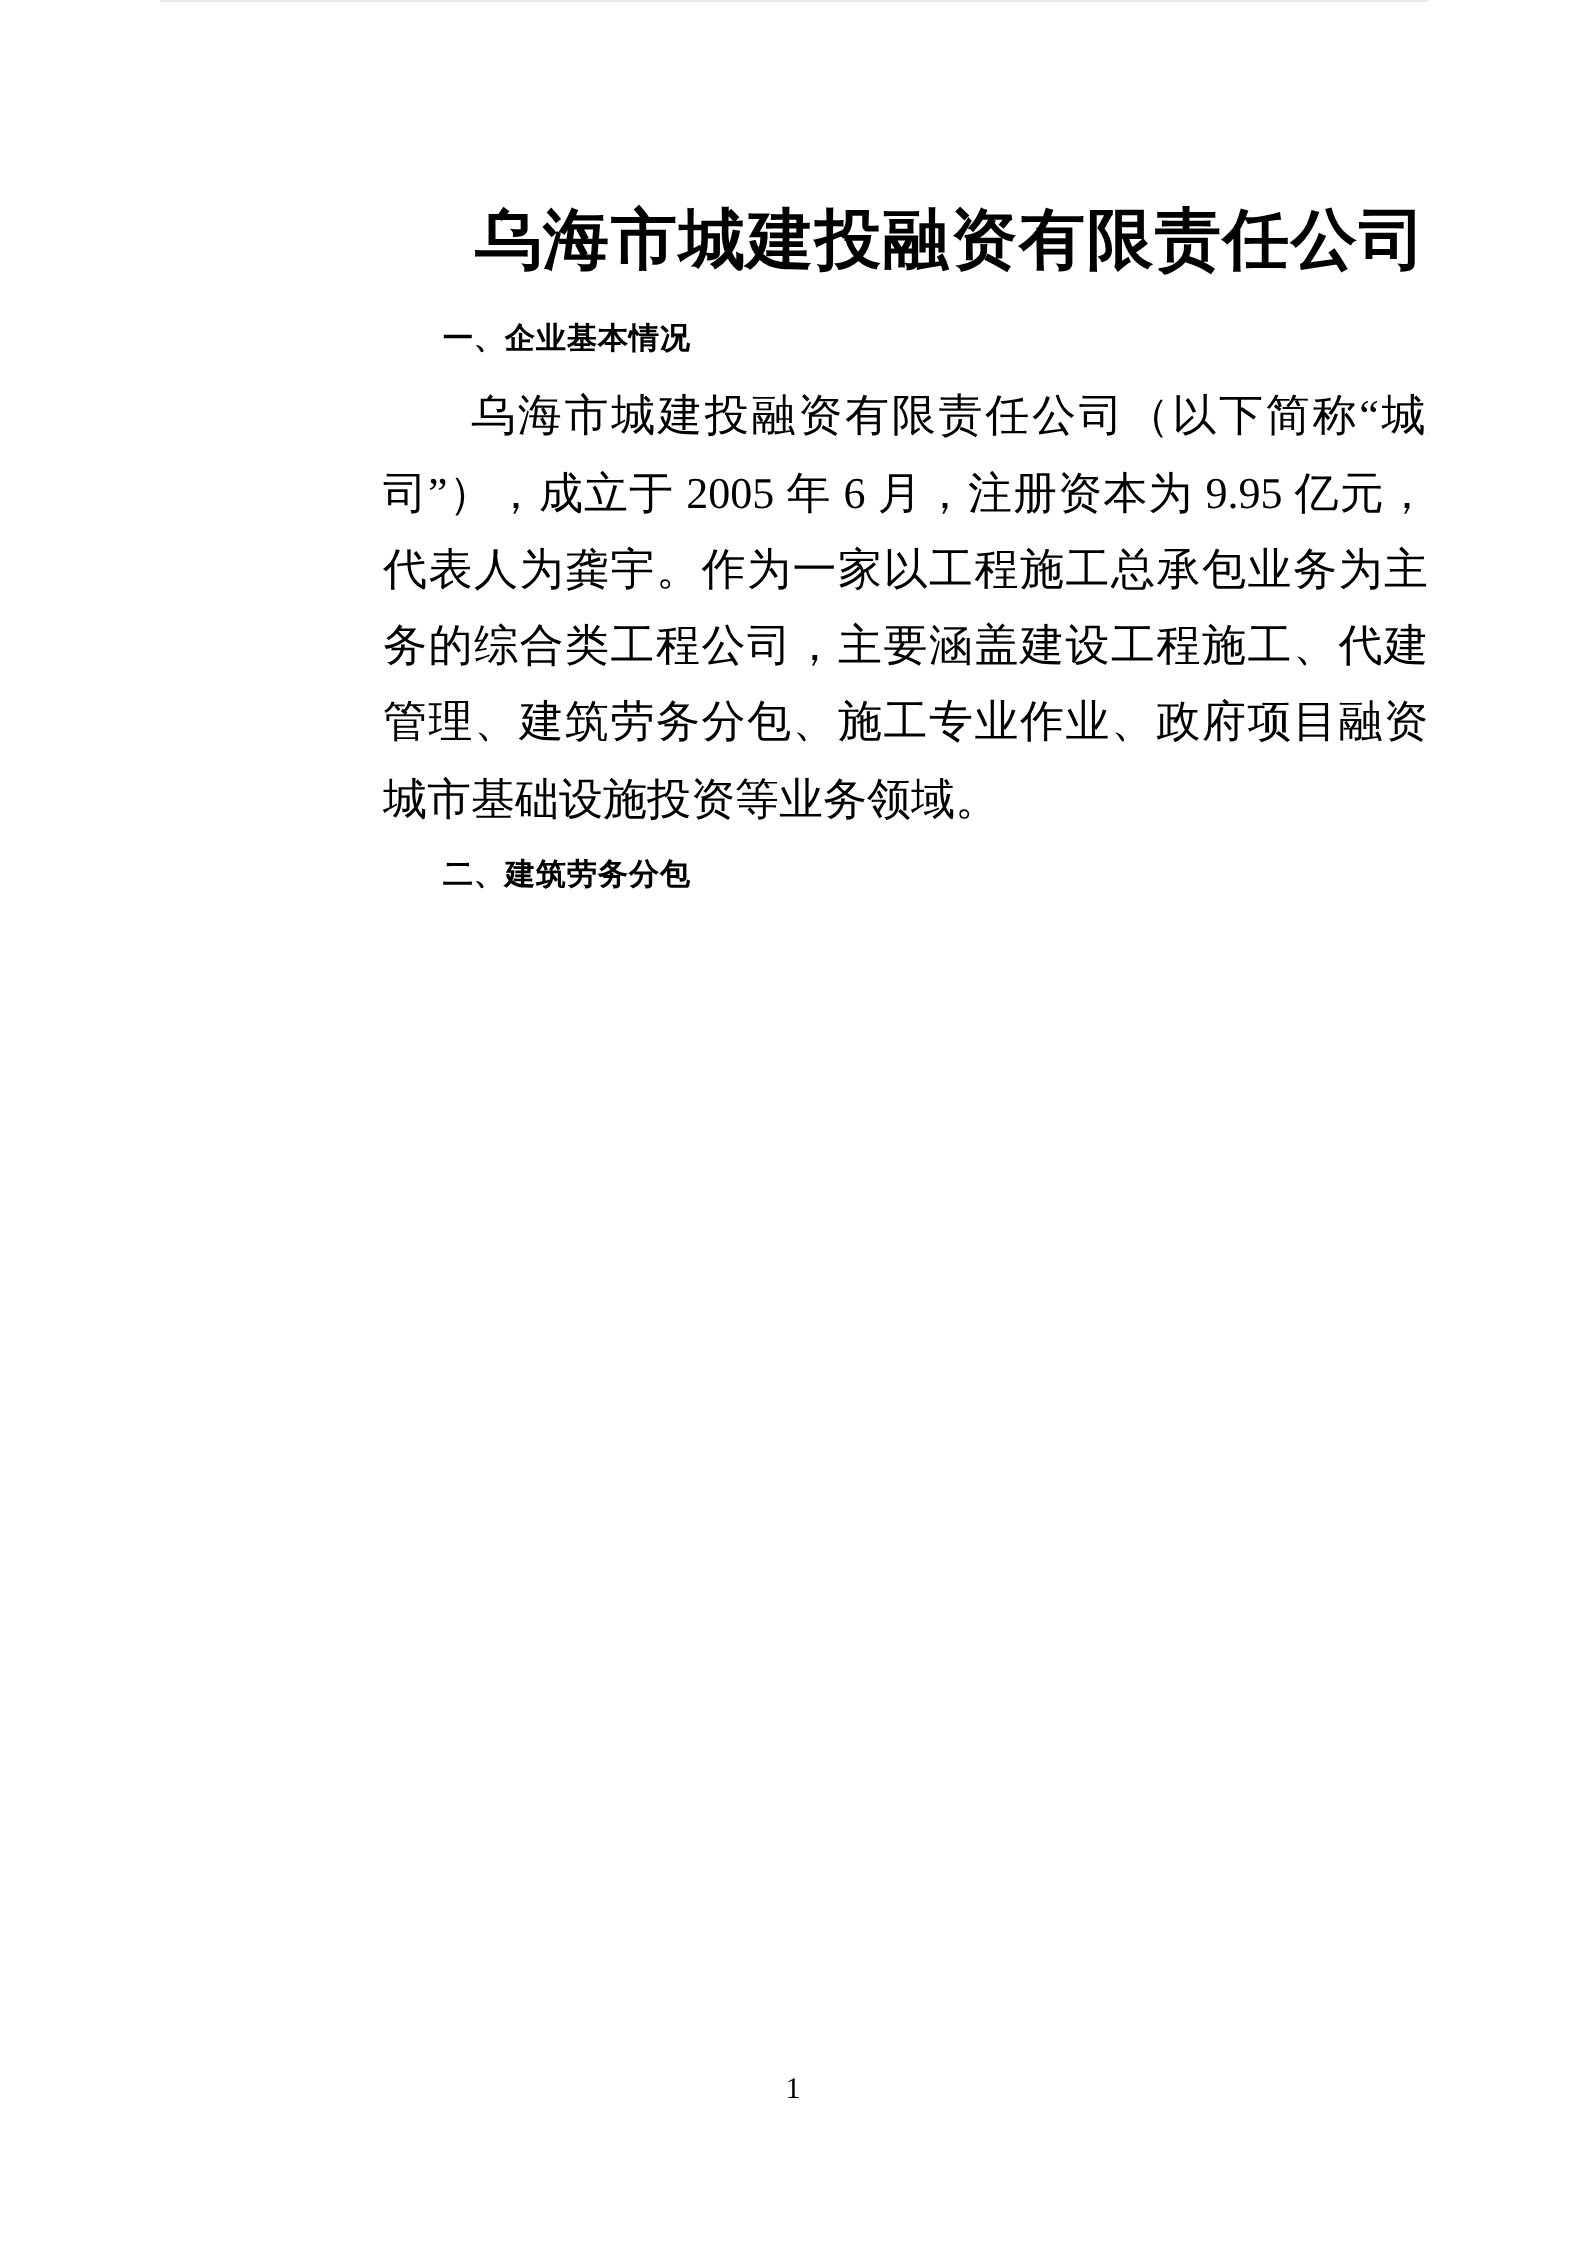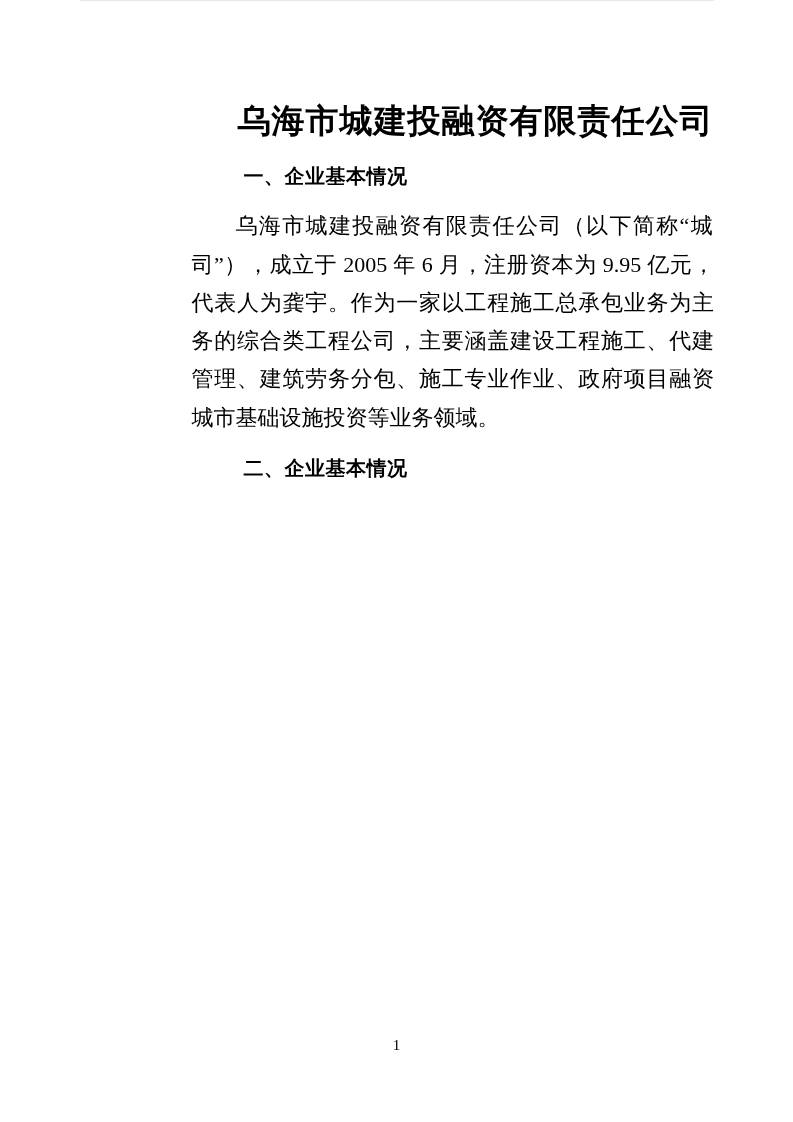--- a/index.html
+++ b/index.html
@@ -38,25 +38,25 @@
     font-size: 22px;
     line-height: 38.3px;
     text-align: justify;
     text-justify: inter-ideograph;
   }
   .body-text p {
     margin: 0;
     text-indent: 2em;
   }
   .section-heading {
-    margin: 12px;
+    margin: 0;
     text-indent: 2em;
     font-family: Liberation Sans, sans-serif;
     font-weight: bold;
-    font-size: 20px;
+    font-size: 15px;
     line-height: 38.3px;
     letter-spacing: 0.5px;
   }
   .page-num {
     position: absolute;
     left: 0;
     right: 0;
     top: 1036px;
     text-align: center;
     font-size: 15px;
@@ -74,20 +74,20 @@
     </div>
 
     <div class="body-text">
 
 
       <h2 class="section-heading">一、企业基本情况</h2>
 
       <p>乌海市城建投融资有限责任公司（以下简称“城建公司”），成立于 2005 年 6 月，注册资本为 9.95 亿元，法定代表人为龚宇。作为一家以工程施工总承包业务为主营业务的综合类工程公司，主要涵盖建设工程施工、代建工程管理、建筑劳务分包、施工专业作业、政府项目融资以及城市基础设施投资等业务领域。</p>
 
 
-      <h2 class="section-heading">二、企业基本情况</h2>
+      <h2 class="section-heading">二、建筑劳务分包</h2>
 
 
     </div>
   </div>
 
   <div class="page-num">1</div>
 </div>
 
 </body></html>

